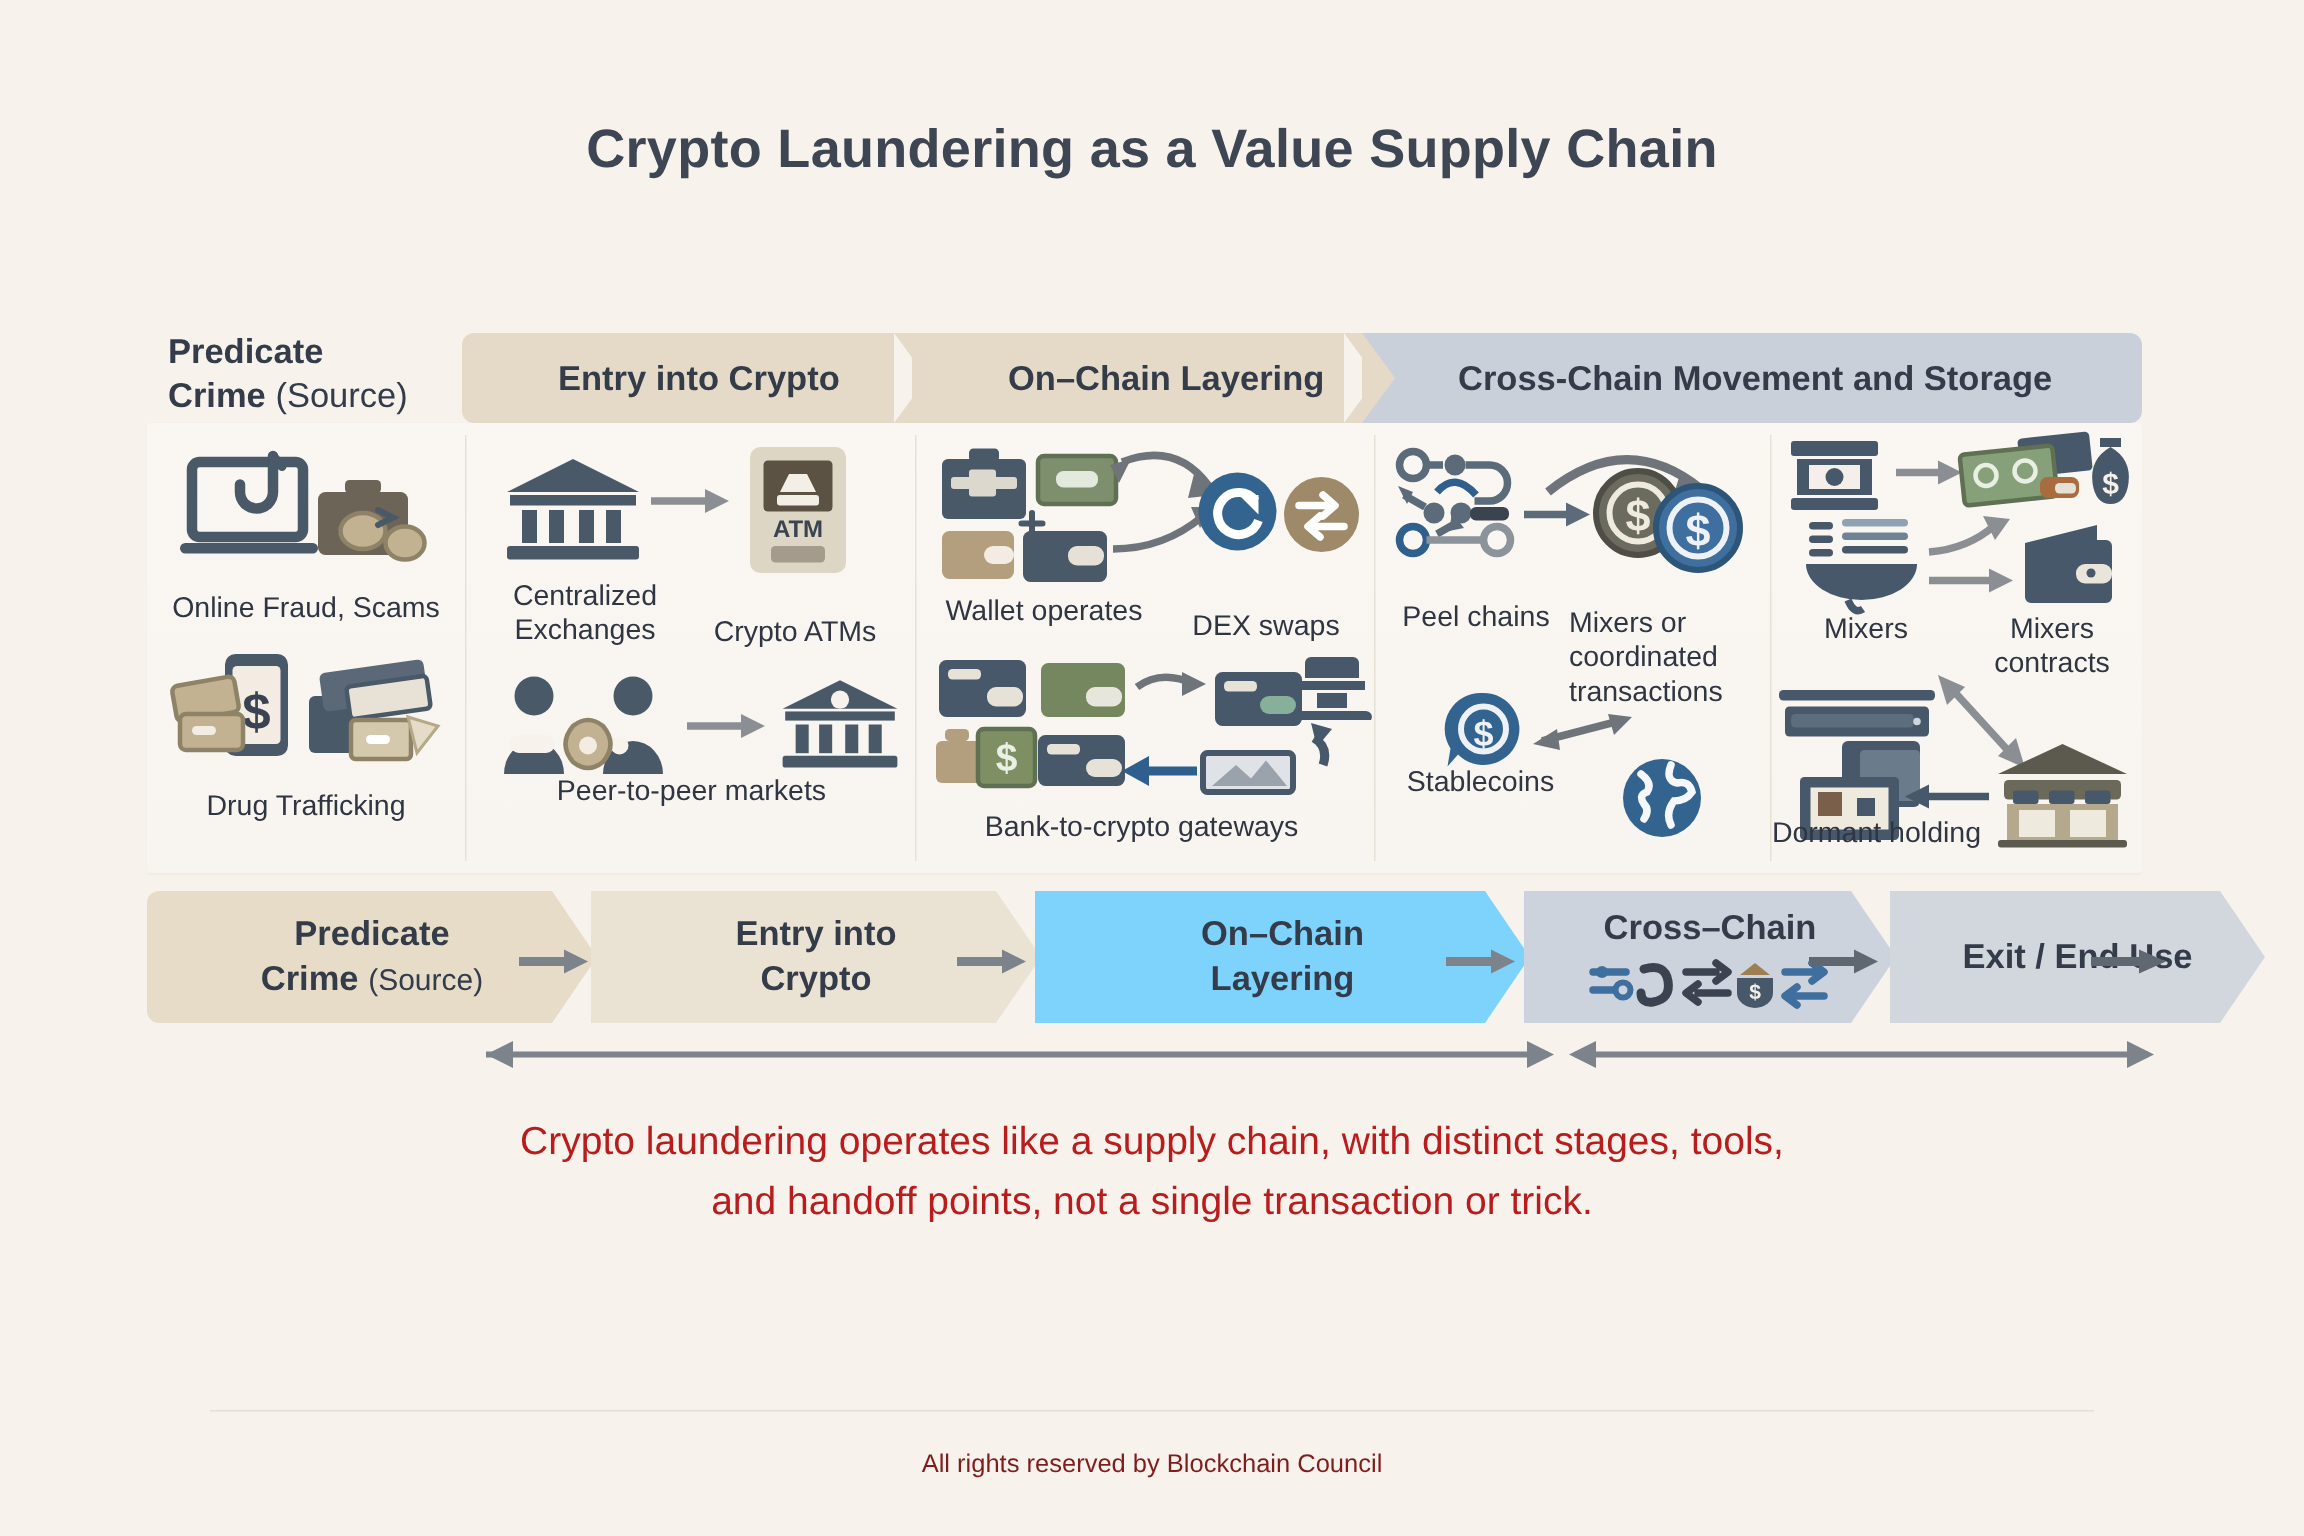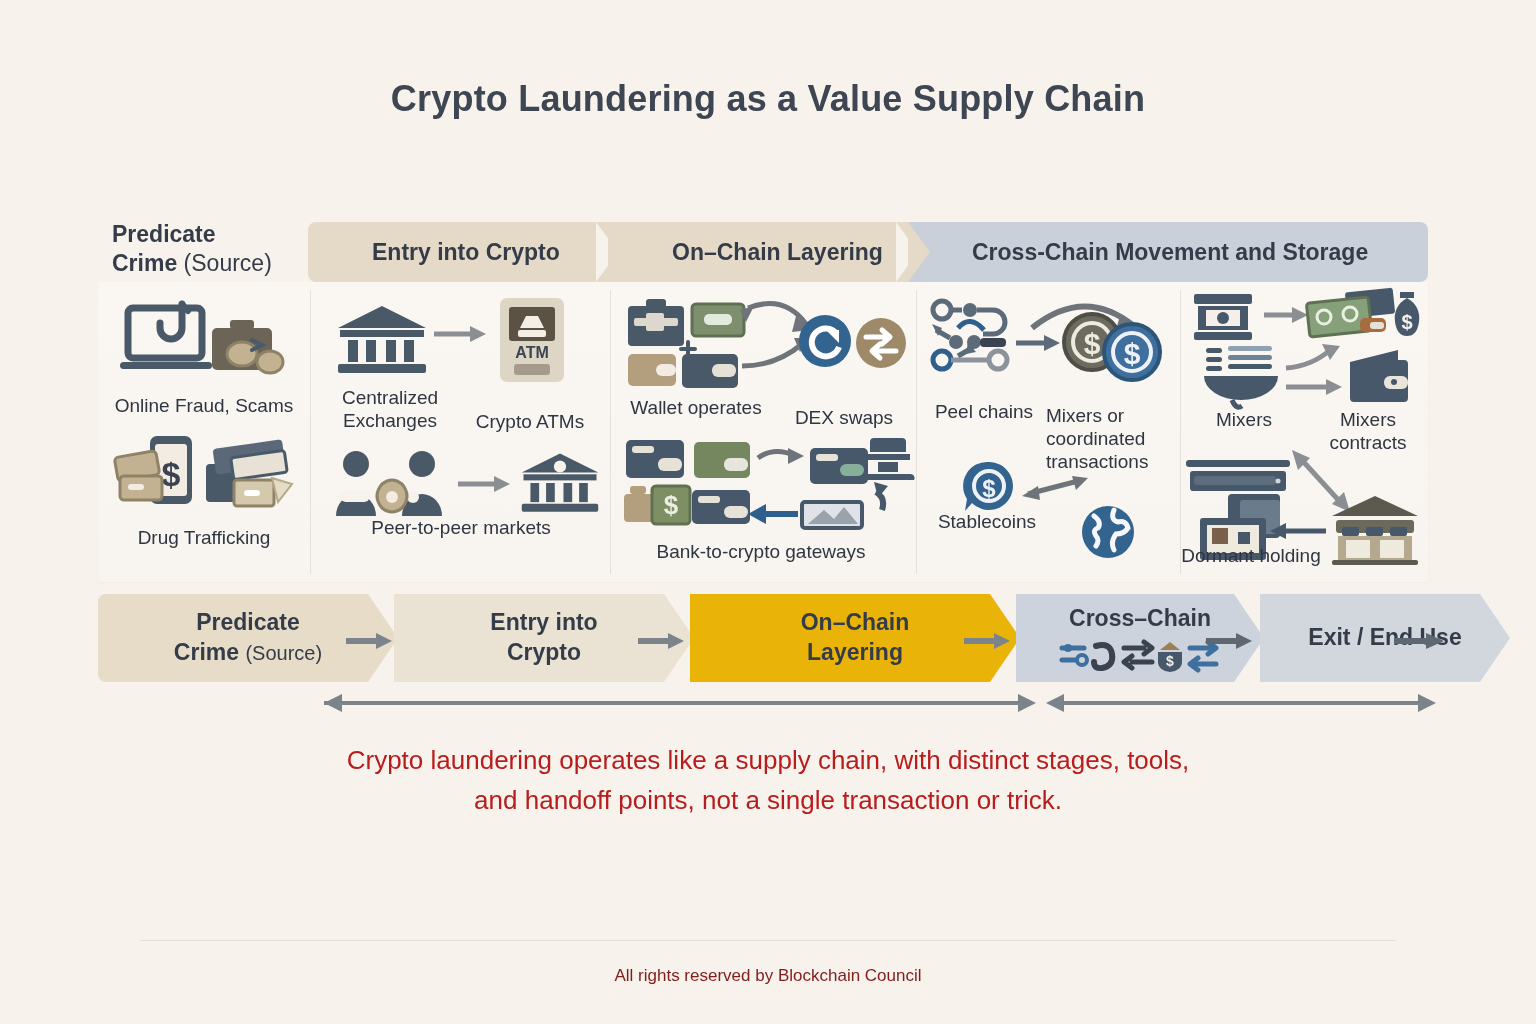--- a/index.html
+++ b/index.html
@@ -73,21 +73,21 @@
   
   .flow{position:absolute;left:98px;top:594px;width:1344px;height:88px;}
   .chev{
     position:absolute;top:0;height:88px;
     display:flex;flex-direction:column;align-items:center;justify-content:center;
     font-size:23px;font-weight:700;color:#343c4a;line-height:1.3;text-align:center;
   }
   .chev .sub{font-weight:400;font-size:20px;}
   .c-tan1{background:#e6dcc8;}
   .c-tan2{background:#eae2d3;}
-  .c-tan3{background:#eab308;}
+  .c-tan3{background:#7dd3fc;}
   .c-blue1{background:#ccd3dc;}
   .c-blue2{background:#d2d7de;}
   .chev-shape{clip-path:polygon(0 0, calc(100% - 30px) 0, 100% 50%, calc(100% - 30px) 100%, 0 100%);}
   .chev-first{clip-path:polygon(0 0, calc(100% - 30px) 0, 100% 50%, calc(100% - 30px) 100%, 0 100%);
               border-top-left-radius:8px;border-bottom-left-radius:8px;}
   .flow-arrow{position:absolute;top:38px;z-index:6;}
 
   
   .rangebar{position:absolute;left:98px;top:688px;width:1344px;height:36px;}
 

